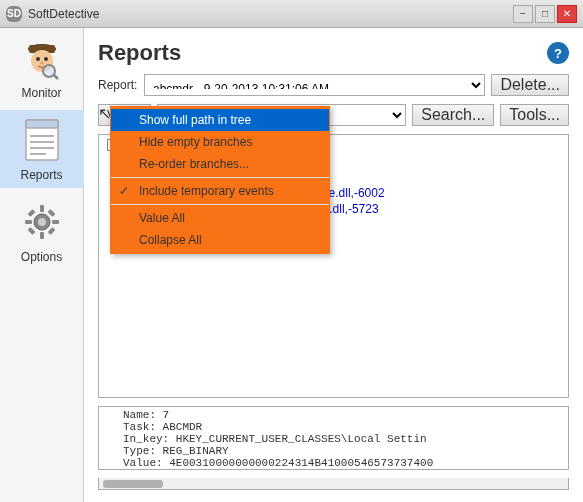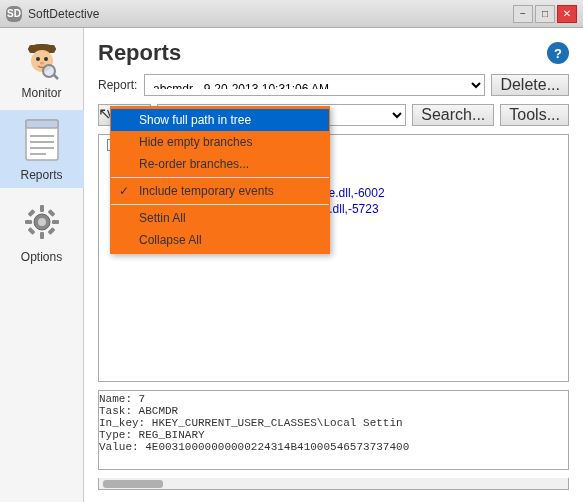--- a/index.html
+++ b/index.html
@@ -232,25 +232,25 @@
     }
     .grid-icon-cell { background: #8ab0e0; }
     .tree-text {
       font-size: 12px;
       color: #00f;
     }
     .tree-text-blue { color: #0000cc; }
 
     
     .details-pane {
-      height: 80px;
+      height: 64px;
       border: 1px solid #aaa;
       background: white;
       overflow-y: auto;
-      padding: 2px 0;
+      padding: 2px 24px;
       font-family: 'Courier New', monospace;
       font-size: 11px;
       color: #333;
     }
     .details-line { white-space: nowrap; }
 
     
     .scrollbar-area {
       height: 12px;
       border: 1px solid #aaa;
@@ -492,21 +492,21 @@
       <div class="menu-item">
         <span>Re-order branches...</span>
       </div>
       <div class="menu-separator"></div>
       <div class="menu-item has-check">
         <span class="check-mark">✓</span>
         <span>Include temporary events</span>
       </div>
       <div class="menu-separator"></div>
       <div class="menu-item">
-        <span>Settin All</span>
+        <span>Value All</span>
       </div>
       <div class="menu-item">
         <span>Collapse All</span>
       </div>
     </div>
 
     <div class="cursor-indicator">↖</div>
   </div>
 </div>
 

